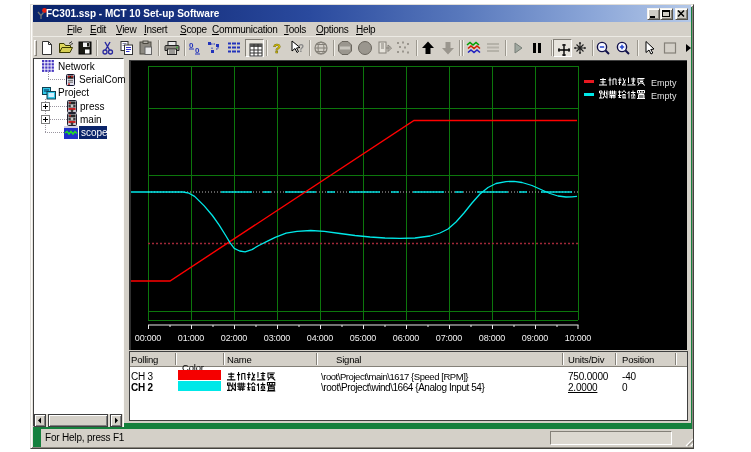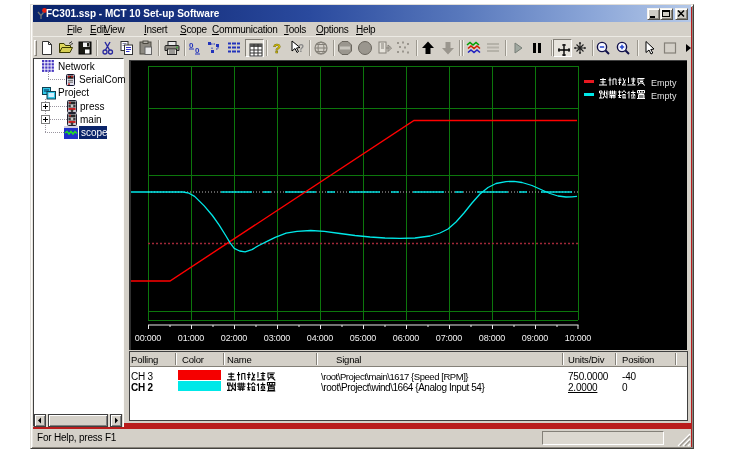--- a/index.html
+++ b/index.html
@@ -1,17 +1,17 @@
 <!DOCTYPE html>
 <html><head>
 <meta charset="utf-8">
 <style>
 * { margin:0; padding:0; box-sizing:border-box; }
 html,body { width:751px; height:452px; background:#fff; font-family:"Liberation Sans", sans-serif; overflow:hidden; }
-#win { position:absolute; left:30px; top:4px; width:664px; height:445px; background:#b91c1c; overflow:hidden;
+#win { position:absolute; left:30px; top:4px; width:664px; height:445px; background:#15803d; overflow:hidden;
   border:1px solid; border-color:#e0ddd7 #44423e #44423e #e0ddd7; box-shadow: inset 1px 1px 0 #fdfcfa, inset -1px -1px 0 #8a867e, inset 2px 2px 0 #e8e5df; }
 #titlebar { position:absolute; left:2px; top:0px; right:2px; height:18px;
   background:linear-gradient(to right,#0a246a 0%, #16307e 20%, #2a4a9e 42%, #5878bc 65%, #8ba6d8 85%, #b4c8e8 100%); }
 #title-ico { position:absolute; left:2px; top:2px; width:14px; height:14px; }
 #title-txt { position:absolute; left:13px; top:3px; color:#fff; font-size:10px; font-weight:bold; white-space:nowrap; }
 .capbtn { position:absolute; top:3px; width:13px; height:12px; background:#D0CDC6; border:1px solid; border-color:#f4f2ee #55524c #55524c #f4f2ee;
   box-shadow: inset 1px 1px 0 #fff, inset -1px -1px 0 #8a867e; }
 .capbtn svg { display:block; }
 #menubar { position:absolute; left:2px; top:17px; right:2px; height:14px; background:#D4D0C8; font-size:10px; letter-spacing:-0.3px; color:#000; }
 .mi { position:absolute; top:2px;margin-left:32px; }
@@ -35,21 +35,21 @@
 .expander { position:absolute; width:9px; height:9px; background:#fff; border:1px solid #808080; }
 .expander svg { display:block; }
 #tree svg { display:block; }
 #chart { position:absolute; left:96px; top:2px; width:558px; height:290px; background:#000;
   border-top:1px solid #404040; border-left:2px solid #303030; }
 #gtable { position:absolute; left:96px; top:293px; width:559px; height:70px; background:#fff; border:1px solid #404040; font-size:10px; color:#000; }
 #ghead { position:absolute; left:0; top:0; width:557px; height:15px; background:#D4D0C8; border-bottom:1px solid #848078; }
 .hcell { position:absolute; top:2px; font-size:9.5px; letter-spacing:-0.2px; color:#000; }
 .hsep { position:absolute; top:1px; width:2px; height:12px; border-left:1px solid #848078; border-right:1px solid #fff; }
 .gcell { position:absolute; font-size:10px; letter-spacing:-0.2px; white-space:nowrap; }
-#statusbar { position:absolute; left:2px; top:424px; width:658px; height:18px; background:#D4D0C8; font-size:10px; color:#000;padding-left:40px; }
+#statusbar { position:absolute; left:10px; top:424px; width:658px; height:18px; background:#D4D0C8; font-size:10px; color:#000;padding-left:40px; }
 </style>
 </head>
 <body>
 <div id="win">
   <div id="titlebar">
     <svg id="title-ico" viewBox="0 0 14 14">
         <circle cx="9.5" cy="3.5" r="2.4" fill="#e82010"></circle>
         <path d="M3 5 L6 8.5 L6 12 M8.5 5.5 L6 8.5" stroke="#777" stroke-width="1.3" fill="none"></path>
       </svg>
     <div id="title-txt">FC301.ssp - MCT 10 Set-up Software</div>
@@ -66,21 +66,21 @@
       </div>
     <div class="capbtn" style="right:3px;">
         <svg width="11" height="10">
           <path d="M2 1.5 L8 7.5 M8 1.5 L2 7.5" stroke="#000" stroke-width="1.5"></path>
         </svg>
       </div>
   </div>
   <div id="menubar">
     <span class="mi" style="left:2px;"><u>F</u>ile</span>
     <span class="mi" style="left:25px;"><u>E</u>dit</span>
-    <span class="mi" style="left:39px;text-align:center;"><u>V</u>iew</span>
+    <span class="mi" style="left:51px;text-align:center;"><u>V</u>iew</span>
     <span class="mi" style="left:79px;"><u>I</u>nsert</span>
     <span class="mi" style="left:115px;"><u>S</u>cope</span>
     <span class="mi" style="left:147px;"><u>C</u>ommunication</span>
     <span class="mi" style="left:219px;"><u>T</u>ools</span>
     <span class="mi" style="left:251px;"><u>O</u>ptions</span>
     <span class="mi" style="left:291px;"><u>H</u>elp</span>
   </div>
   <div id="toolbar">
     <div id="grip"></div>
     <div class="tbtn" style="left:5px;">
@@ -528,21 +528,21 @@
       </g>
       <g fill="#e0e0e0" font-size="9" font-family="Liberation Sans, sans-serif" style="paint-order:fill">
             <text x="520" y="24.5">Empty</text>
             <text x="520" y="37.5">Empty</text>
           </g>
       </svg>
     </div>
     <div id="gtable">
       <div id="ghead">
         <div class="hcell" style="left:1px;">Polling</div>
-        <div class="hcell" style="left:52px;">Color</div>
+        <div class="hcell" style="left:52px;margin-top:8px;">Color</div>
         <div class="hcell" style="left:97px;">Name</div>
         <div class="hcell" style="left:206px;">Signal</div>
         <div class="hcell" style="left:438px;">Units/Div</div>
         <div class="hcell" style="left:492px;">Position</div>
         <div class="hsep" style="left:45px;"></div>
         <div class="hsep" style="left:93px;"></div>
         <div class="hsep" style="left:186px;"></div>
         <div class="hsep" style="left:432px;"></div>
         <div class="hsep" style="left:485px;"></div>
         <div class="hsep" style="left:545px;"></div>

